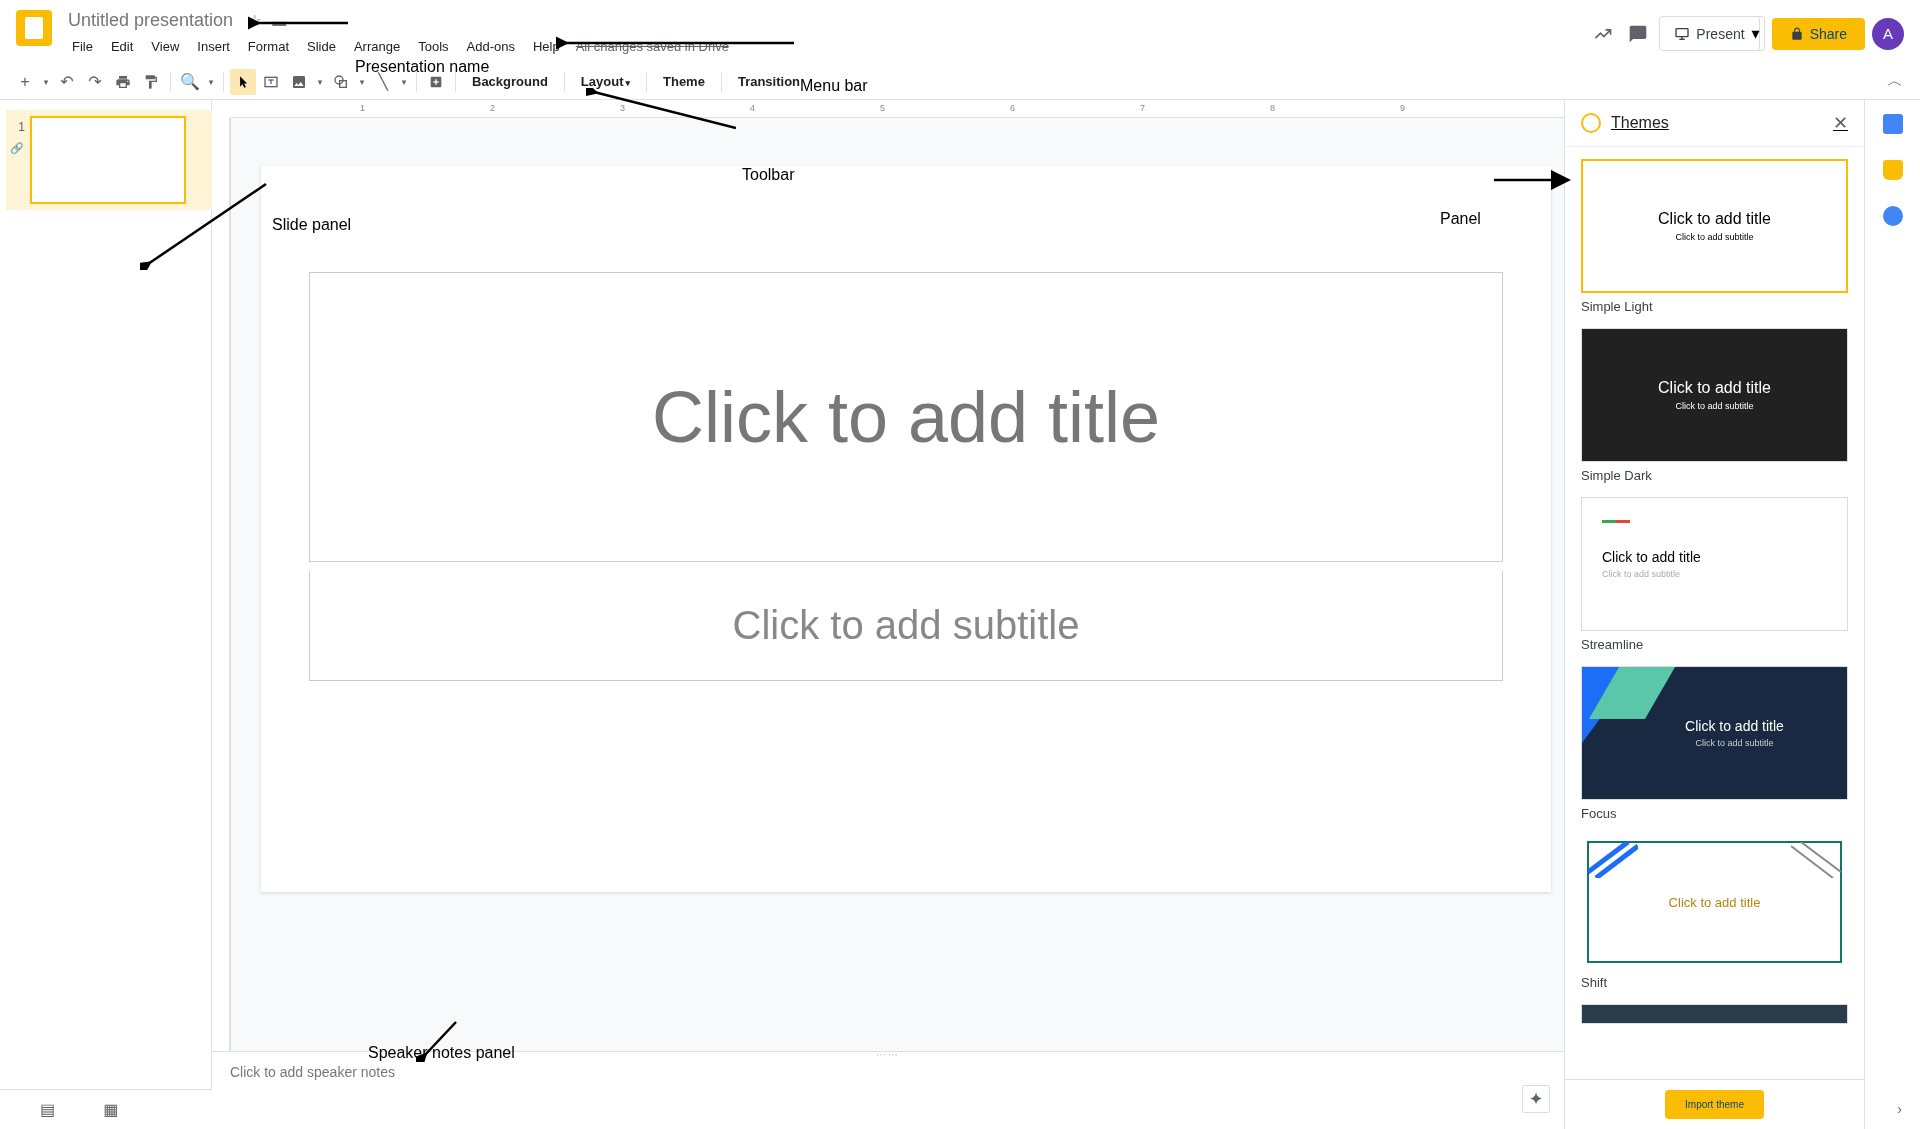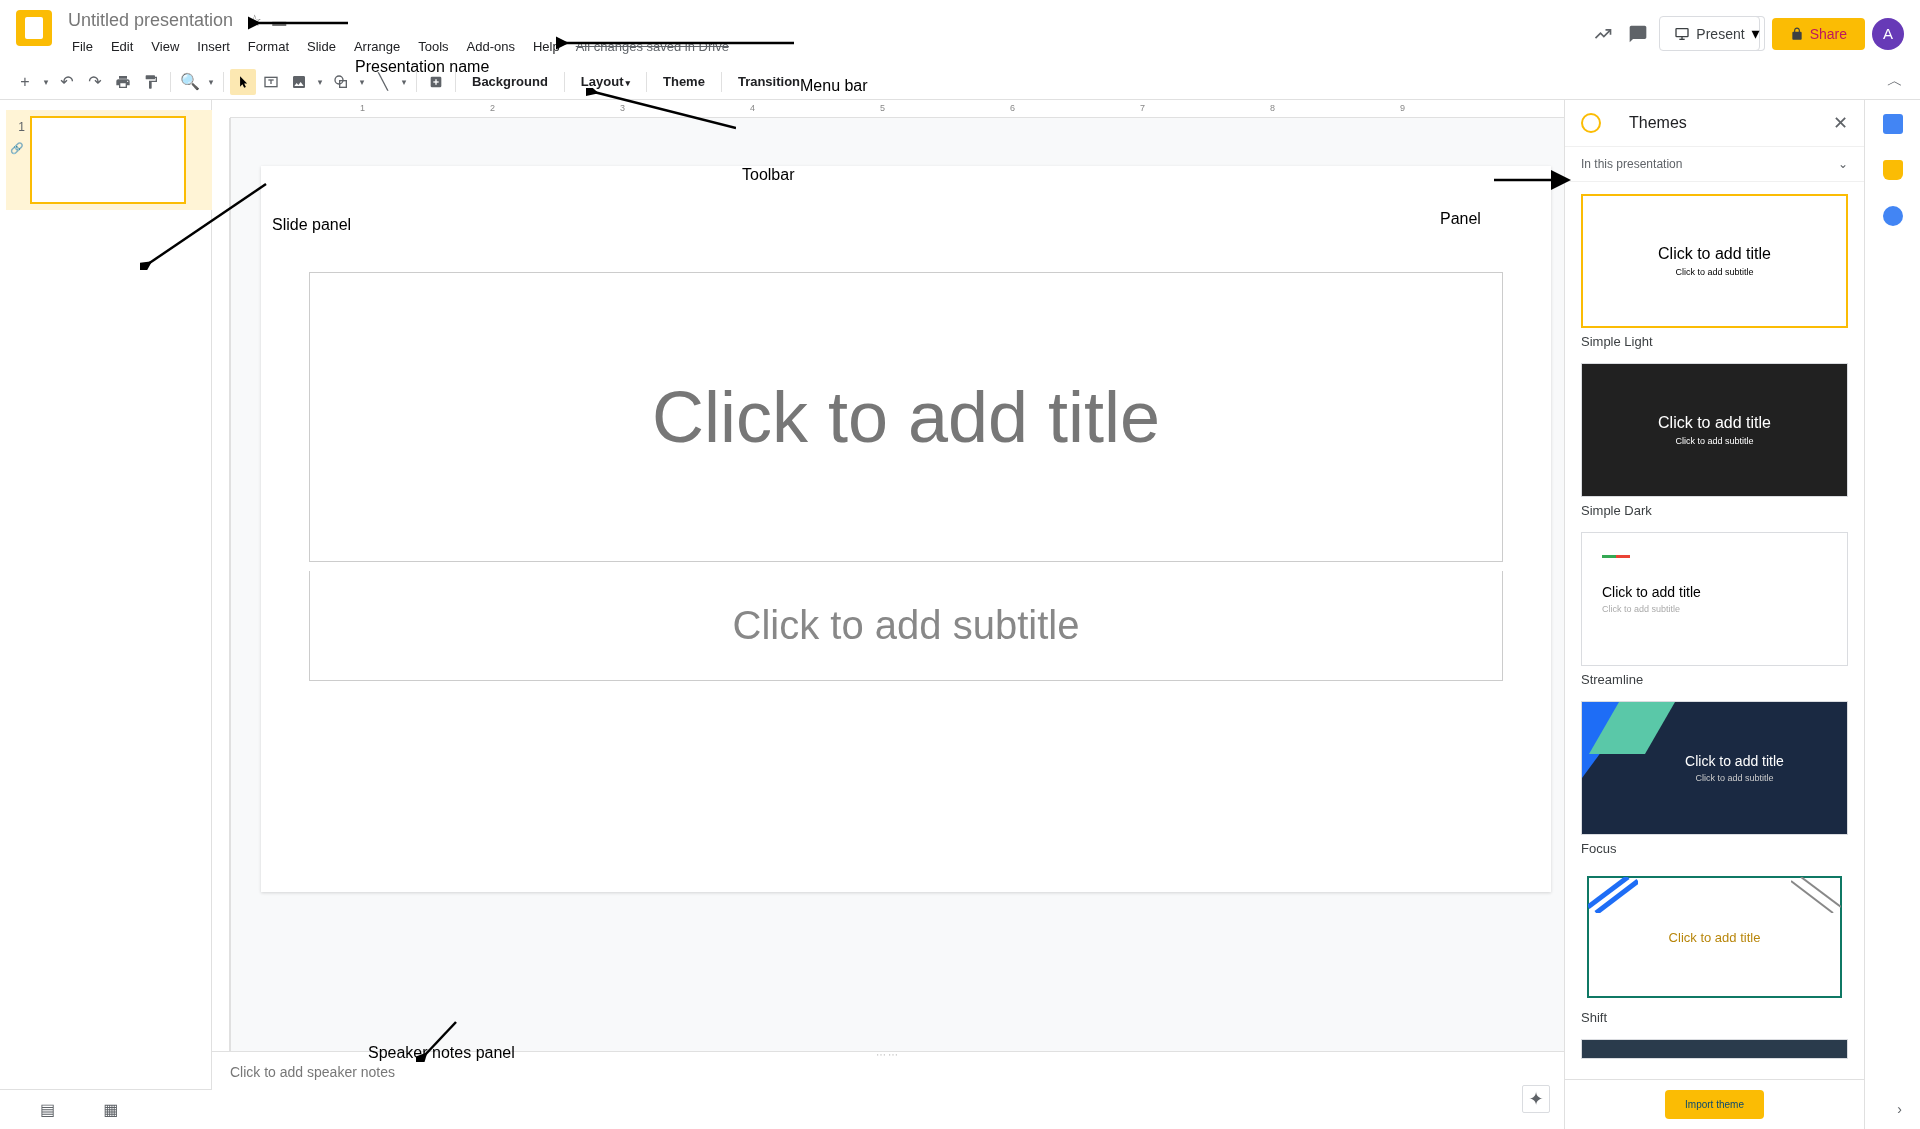--- a/index.html
+++ b/index.html
@@ -12,21 +12,21 @@
 .title-area { flex: 1; }
 .doc-title { font-size: 18px; color: #777; padding: 2px 4px; display: inline-block; }
 .star-icon { color: #777; margin-left: 6px; font-size: 16px; }
 .menu-bar { display: flex; gap: 2px; margin-top: 2px; }
 .menu-item { font-size: 13px; color: #202124; padding: 4px 8px; cursor: pointer; }
 .save-status { font-size: 13px; color: #5f6368; margin-left: 6px; text-decoration: line-through; padding: 4px 0; }
 .header-right { display: flex; align-items: center; gap: 7px; margin-top: 8px; }
 .icon-btn { width: 28px; height: 28px; display: flex; align-items: center; justify-content: center; color: #5f6368; cursor: pointer; }
 .present-btn { display: flex; align-items: center; gap: 6px; border: 1px solid #dadce0; border-radius: 4px; padding: 7px 14px; font-size: 14px; color: #3c4043; cursor: pointer; }
 .present-dropdown { border: 1px solid #dadce0; border-left: none; border-radius: 0 4px 4px 0; padding: 7px 4px; margin-left: -12px; cursor: pointer; }
-.share-btn { background: #fbbc04; border-radius: 4px; padding: 8px 18px; font-size: 14px; font-weight: 500; color: #be185d; display: flex; align-items: center; gap: 6px; cursor: pointer; }
+.share-btn { background: #fbbc04; border-radius: 4px; padding: 8px 18px; font-size: 14px; font-weight: 500; color: #0c4a6e; display: flex; align-items: center; gap: 6px; cursor: pointer; }
 .avatar { width: 32px; height: 32px; border-radius: 50%; background: #673ab7; color: #fff; display: flex; align-items: center; justify-content: center; font-size: 15px; }
 
 
 .toolbar { display: flex; align-items: center; padding: 4px 12px; border-bottom: 1px solid #e0e0e0; height: 36px; gap: 2px; }
 .tb-btn { min-width: 26px; height: 26px; display: flex; align-items: center; justify-content: center; color: #5f6368; cursor: pointer; border-radius: 2px; font-size: 16px; }
 .tb-sep { width: 1px; height: 20px; background: #e0e0e0; margin: 0 4px; }
 .tb-text-btn { font-size: 13px; color: #202124; padding: 4px 10px; cursor: pointer; font-weight: bold; }
 .tb-dropdown-caret { font-size: 9px; margin-left: 2px; }
 .toolbar-collapse { margin-left: auto; }
 .tb-active { background: #fce8b2; }
@@ -53,21 +53,21 @@
 .title-placeholder { font-size: 72px; color: #777; }
 .subtitle-box { position: absolute; left: 48px; top: 405px; right: 48px; height: 110px; border: 1px solid #ccc; border-top: none; display: flex; align-items: center; justify-content: center; }
 .subtitle-placeholder { font-size: 40px; color: #888; }
 
 
 .speaker-notes { height: 78px; border-top: 1px solid #e0e0e0; padding: 12px 18px; font-size: 14px; color: #777; background: #fff; position: relative;}
 .notes-handle { position: absolute; top: -3px; left: 50%; transform: translateX(-50%); width: 30px; height: 6px; color: #bbb; font-size: 10px; letter-spacing: 2px; text-align: center;}
 
 
 .themes-panel { width: 300px; border-left: 1px solid #e0e0e0; display: flex; flex-direction: column; background: #fff; }
-.themes-header { display: flex; align-items: center; padding: 12px 16px; gap: 28px; border-bottom: 1px solid #f0f0f0;}
+.themes-header { display: flex; align-items: center; padding: 12px 16px; gap: 10px; border-bottom: 1px solid #f0f0f0; text-decoration: underline;}
 .themes-header-icon { width: 20px; height: 20px; border: 2px solid #fbbc04; border-radius: 50%; position: relative; }
 .themes-title { font-size: 16px; color: #202124; flex: 1; }
 .themes-close { font-size: 18px; color: #5f6368; cursor: pointer; }
 .themes-scope { padding: 10px 16px; font-size: 12px; color: #5f6368; display: flex; justify-content: space-between; align-items: center; border-bottom: 1px solid #f0f0f0; cursor: pointer;}
 .themes-list { flex: 1; overflow-y: auto; padding: 12px 16px; }
 .theme-item { margin-bottom: 14px; }
 .theme-preview { width: 100%; height: 134px; border: 1px solid #dadce0; border-radius: 0; display: flex; flex-direction: column; align-items: center; justify-content: center; position: relative; overflow: hidden; cursor: pointer;}
 .theme-preview.selected { border: 2px solid #fbbc04; }
 .theme-preview-title { font-size: 16px; }
 .theme-preview-sub { font-size: 9px; margin-top: 4px; }
@@ -272,24 +272,20 @@
       <span>Click to add speaker notes</span>
     </div>
   </div>
 
   <div class="themes-panel">
     <div class="themes-header">
       <div class="themes-header-icon"></div>
       <span class="themes-title">Themes</span>
       <span class="themes-close">✕</span>
     </div>
-    <div class="themes-scope">
-      <span>In this presentation</span>
-      <span>⌄</span>
-    </div>
     <div class="themes-list">
       <div class="theme-item">
         <div class="theme-preview selected">
           <div class="theme-preview-title">Click to add title</div>
           <div class="theme-preview-sub">Click to add subtitle</div>
         </div>
         <div class="theme-name">Simple Light</div>
       </div>
       <div class="theme-item">
         <div class="theme-preview tp-dark">

